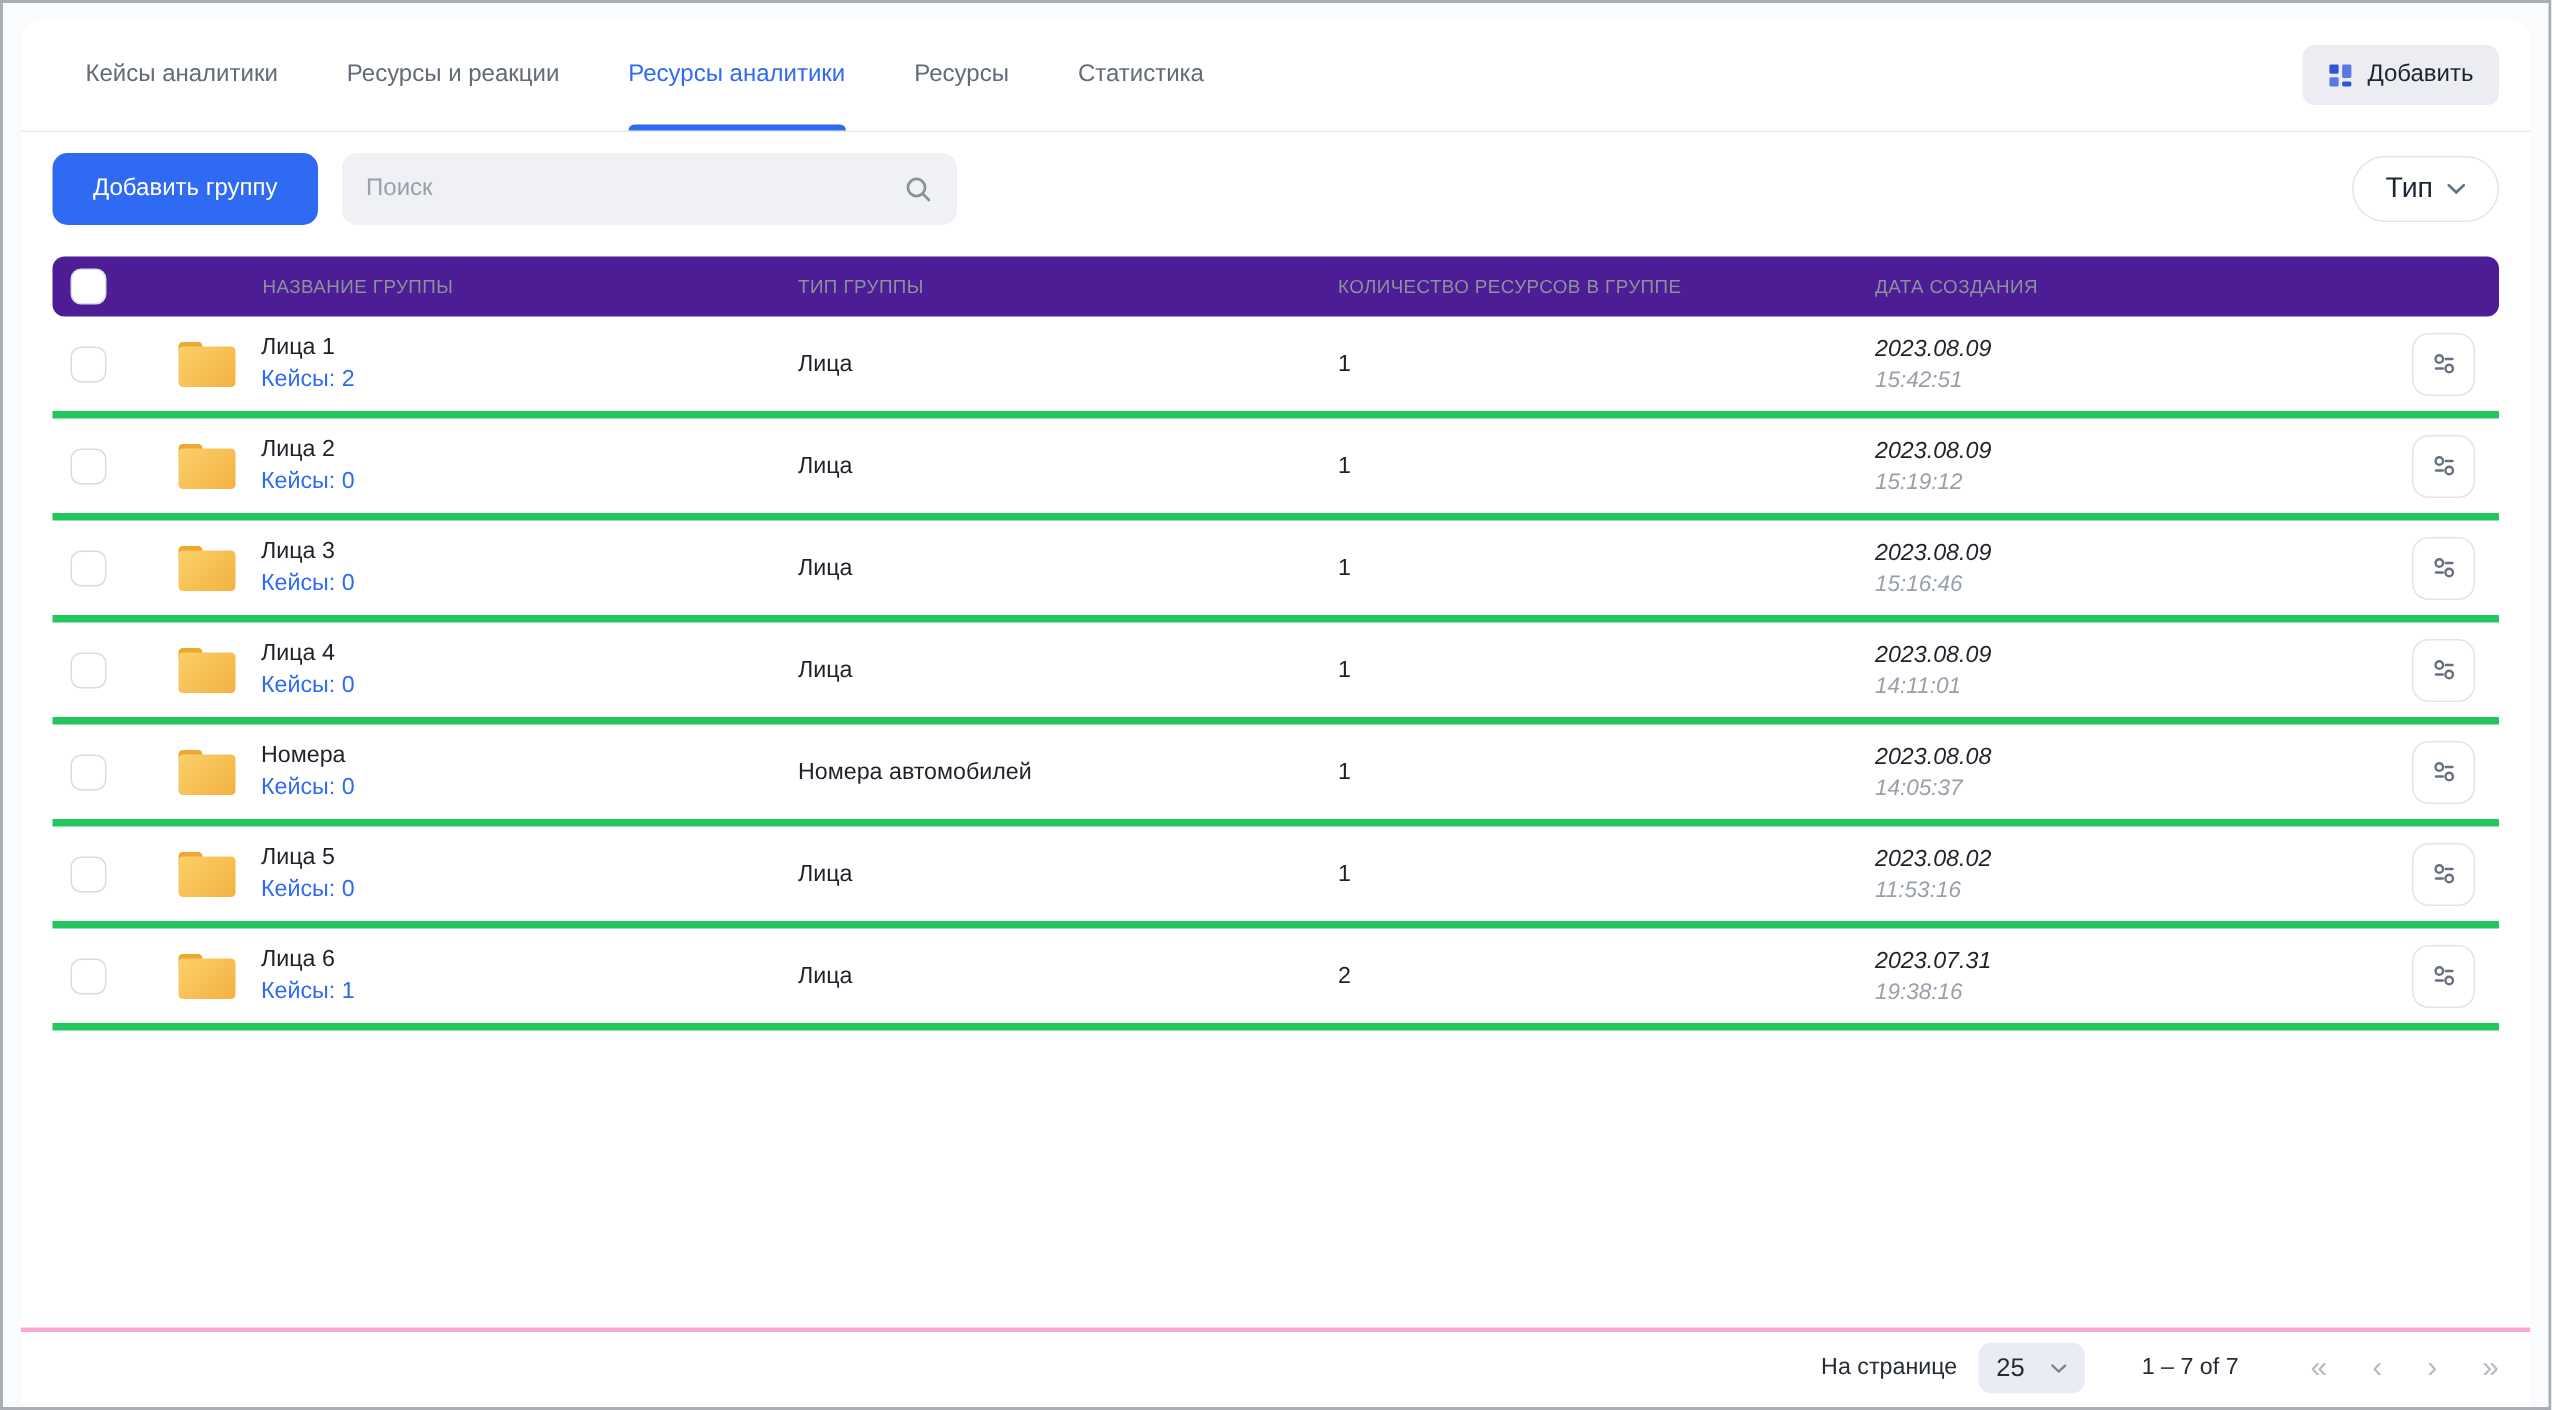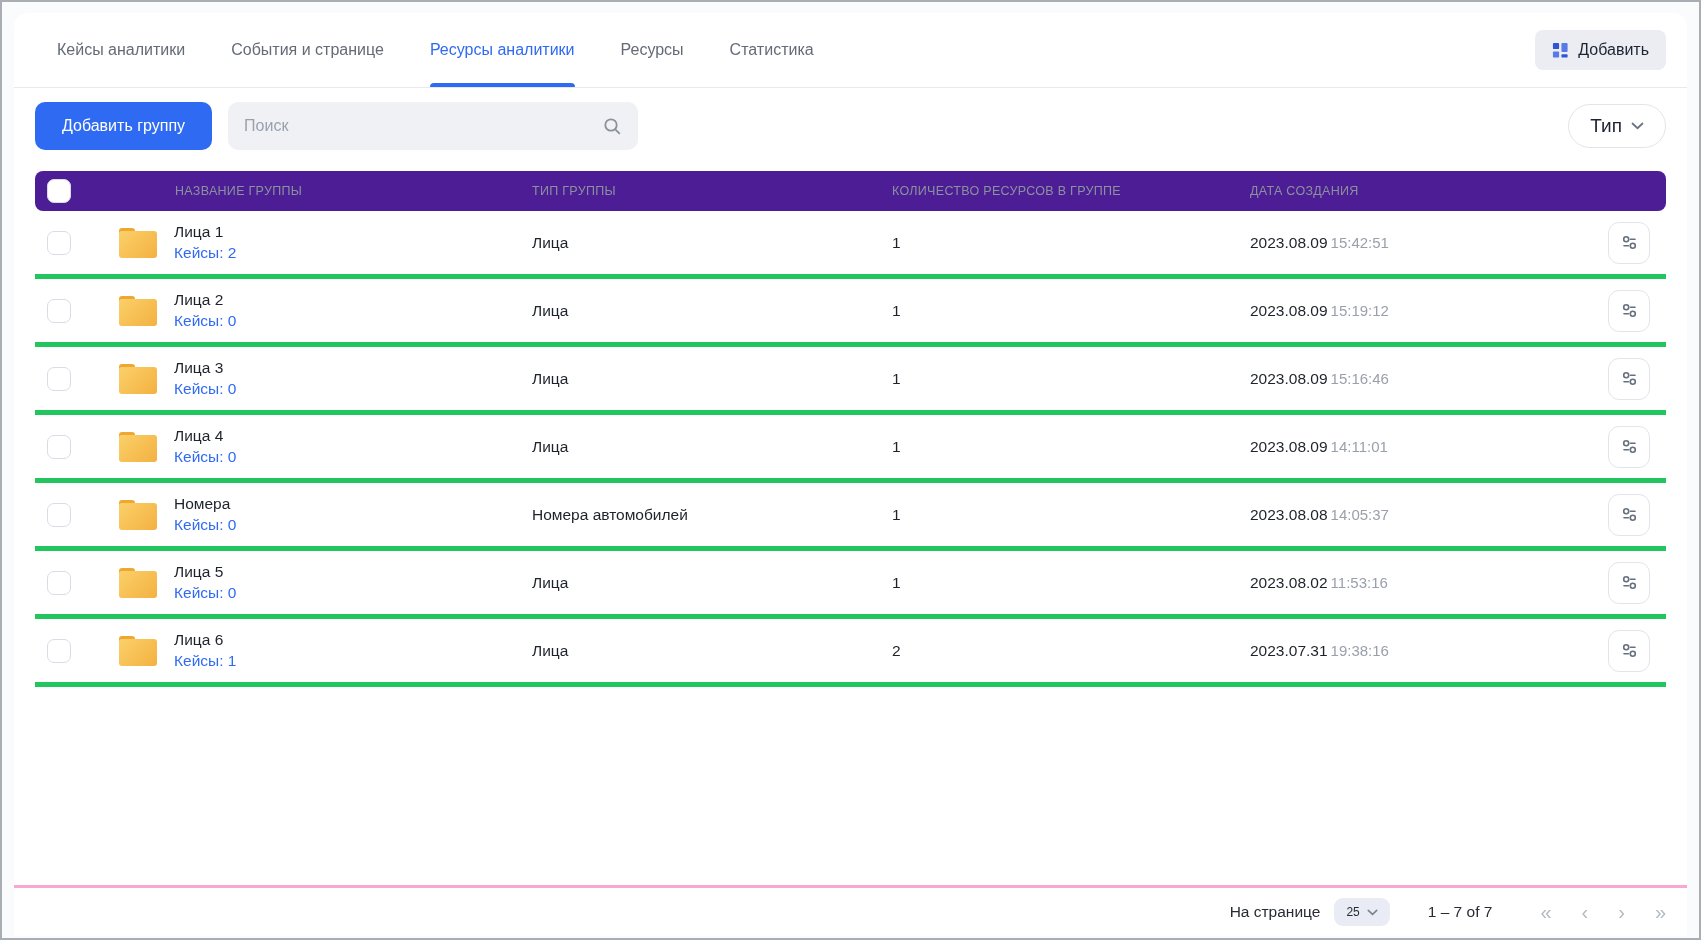--- a/index.html
+++ b/index.html
@@ -123,65 +123,65 @@
   }
   .folder-icon .body-part {
     position: absolute; left: 0; top: 3px; right: 0; bottom: 0;
     background: linear-gradient(135deg, #fbd06a 0%, #f3b141 100%);
     border-radius: 3px;
   }
   .name-stack { display: flex; flex-direction: column; gap: 3px; }
   .group-name { font-size: 15.5px; color: #1e222a; }
   .cases-link { font-size: 15.5px; color: #2f6bf2; text-decoration: none; cursor: pointer; }
   .cell-type, .cell-count { padding-left: 8px; font-size: 15.5px; color: #1e222a; }
-  .cell-date { padding-left: 6px; display: flex; flex-direction: row; gap: 3px; }
+  .cell-date { padding-left: 6px; display: flex; flex-direction: column; gap: 3px; font-style: italic; }
   .date-val { font-size: 15.5px; color: #1e222a; }
   .time-val { font-size: 15px; color: #9aa0ab; }
   .cell-actions { display: flex; justify-content: center; }
   .settings-btn {
     width: 42px; height: 42px;
     border: 1px solid #e1e5eb; border-radius: 11px;
     background: #ffffff; cursor: pointer;
     display: flex; align-items: center; justify-content: center;
   }
   .spacer { flex: 1 1 auto; }
   
   .footer {
     flex: none; height: 51px;
     border-top: 3px solid #f9a8d4;
     display: flex; align-items: center; justify-content: flex-end;
     padding: 0 21px;
     font-size: 15.5px; color: #272c34;
   }
   .per-page-label { margin-right: 14px; }
   .per-page-select {
-    display: flex; align-items: center; gap: 7px;
+    display: flex; align-items: center; gap: 17px;
     background: #e9ebf5; border: none; border-radius: 9px;
-    padding: 7px 12px; font-size: 12px; color: #272c34;
+    padding: 7px 12px; font-size: 17px; color: #272c34;
     font-family: inherit; cursor: pointer;
   }
   .range-label { margin-left: 38px; }
   .pager { display: flex; align-items: center; gap: 30px; margin-left: 48px; }
   .pager-btn {
     background: none; border: none; cursor: pointer;
     font-size: 20px; color: #b3bac3; font-family: inherit;
     line-height: 1; padding: 0;
   }
   .chev { stroke: #6b7482; fill: none; stroke-width: 1.8; stroke-linecap: round; }
 </style>
 </head>
 <body>
 
 <div class="window-frame">
   <div class="page-card">
 
     <div class="tabbar">
       <div class="tabs">
         <div class="tab">Кейсы аналитики</div>
-        <div class="tab">События и странице</div>
+        <div class="tab">Ресурсы и реакции</div>
         <div class="tab active">Ресурсы аналитики</div>
         <div class="tab">Ресурсы</div>
         <div class="tab">Статистика</div>
       </div>
       <button class="dashboard-btn">
         <span style="display:flex;">
           <svg width="17" height="17" viewBox="0 0 18 18">
             <rect x="1" y="1" width="6.5" height="6.5" rx="1" fill="#3056d3"></rect>
             <rect x="10" y="1" width="6.5" height="9.5" rx="1" fill="#5b79e6"></rect>
             <rect x="1" y="10" width="6.5" height="6.5" rx="1" fill="#5b79e6"></rect>

